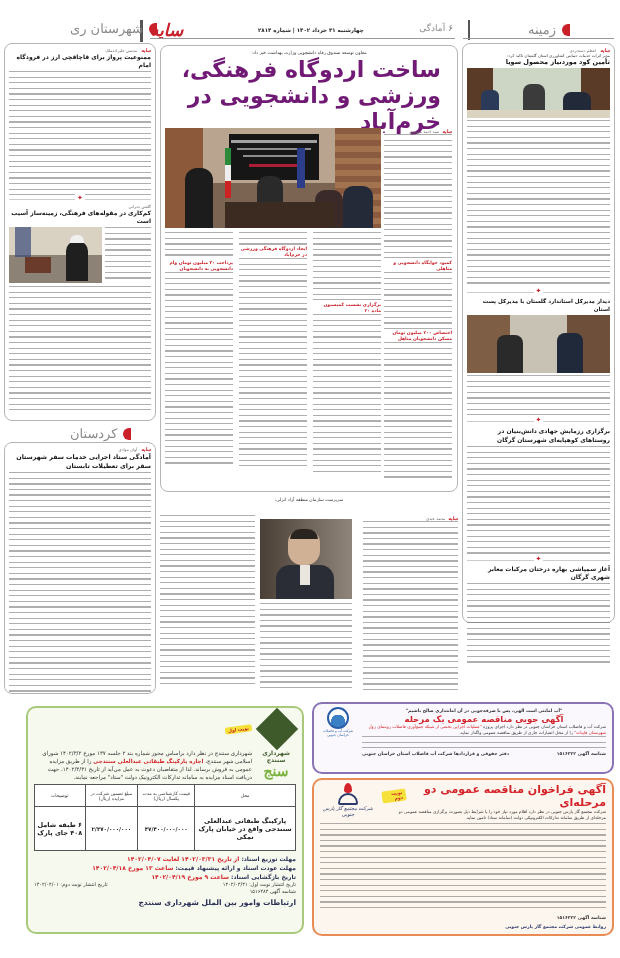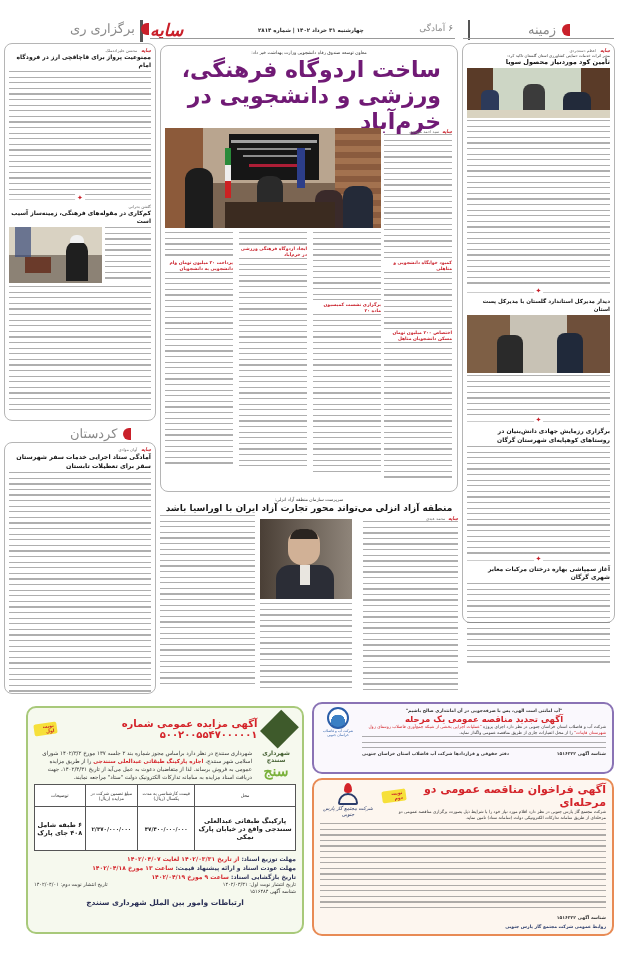--- a/index.html
+++ b/index.html
@@ -35,21 +35,21 @@
   .ad-orange { border: 2px solid #e88b55; border-radius: 10px; background: #fdf6ef; }
   .ad-title-red { color: #d4242a; font-weight: bold; }
   .badge { background: #f6e03a; color: #c9202a; font-size: 4.5px; font-weight: bold; padding: 1px 3px; border-radius: 2px; transform: rotate(-8deg); display: inline-block; }
   table.ad-table { border-collapse: collapse; width: 100%; background: #fff; }
   table.ad-table td, table.ad-table th { border: 1px solid #555; text-align: center; }
   table.ad-table th { font-size: 4.5px; font-weight: normal; color: #333; height: 22px; }
   table.ad-table td { font-size: 7px; font-weight: bold; height: 44px; color: #222; }
   .ad-line { font-size: 6px; font-weight: bold; color: #2a2f55; line-height: 9px; }
   .ad-line .red { color: #d4242a; }
   .ad-small { font-size: 5px; color: #333; line-height: 7px; }
-  .ad-foot { font-size: 7.5px; font-weight: bold; color: #2a2f55; text-align: center; }
+  .ad-foot { font-size: 7.5px; font-weight: bold; color: #2a2f55; }
 </style>
 </head>
 <body>
 
 <div class="abs" style="left:0;top:20px;width:620px;height:26px;">
 
   <div class="abs" style="right:50px;top:2px;display:flex;align-items:center;gap:6px;">
     <span class="sec-flag" style="border-radius:6px 0 0 6px;"></span>
     <span class="sec-title">زمینه</span>
   </div>
@@ -60,21 +60,21 @@
     <span style="font-size:9px;color:#777;">۶</span>
     <span class="sec-title" style="font-size:9px;">آمادگی</span>
   </div>
   <div class="abs date-line" style="left:258px;top:7px;">چهارشنبه ۳۱ خرداد ۱۴۰۲ | شماره ۲۸۱۴</div>
   <div class="abs logo" style="left:150px;top:0px;">سایه</div>
   <div class="abs vbar" style="left:140px;top:0;height:22px;width:3px;"></div>
   <div class="abs hdr-bar" style="left:150px;right:165px;top:18px;"></div>
 
   <div class="abs" style="left:70px;top:1px;display:flex;align-items:center;gap:6px;direction:rtl;">
     <span class="sec-flag" style="border-radius:6px 0 0 6px;"></span>
-    <span class="sec-title">برگزاری ری</span>
+    <span class="sec-title">شهرستان ری</span>
   </div>
 </div>
 
 <div class="abs box" style="left:462px;top:43px;width:153px;height:580px;padding:3px 4px;">
   <div style="display:flex;gap:4px;align-items:center;">
     <span class="mini-logo">سایه</span>
     <span class="byline">اعظم دستجردی</span>
   </div>
   <div class="byline" style="color:#333;">مدیر اثرات خدمات حمایتی کشاورزی استان گلستان تاکید کرد:</div>
   <div class="h-side" style="font-size:6.5px;">تأمین کود موردنیاز محصول سویا</div>
@@ -147,21 +147,20 @@
     <div style="flex:1;">
       <div class="body-text lines" style="height:70px;"></div>
       <div class="sub-red">برگزاری نشست کمیسیون ماده ۲۰</div>
       <div class="body-text lines" style="height:160px;"></div>
     </div>
   </div>
 </div>
 
 <div class="abs" style="left:160px;top:497px;width:298px;height:198px;">
   <div class="kicker" style="font-size:4.5px;">سرپرست سازمان منطقه آزاد انزلی:</div>
-  <div class="h-mid" style="font-size:9px;">منطقه آزاد انزلی می‌تواند محور تجارت آزاد ایران با اوراسیا باشد</div>
   <div class="abs" style="right:0;top:18px;width:95px;">
     <div style="display:flex;gap:3px;align-items:center;">
       <span class="mini-logo">سایه</span>
       <span class="byline">محمد عبدی</span>
     </div>
     <div class="body-text lines" style="height:170px;"><span style="opacity:0">سرپرست سازمان منطقه آزاد انزلی با بیان اینکه این منطقه می‌تواند محور اقتصادی تجارت آزاد ایران و اتحادیه اقتصادی اوراسیا باشد، گفت: دلیل ایجاد و شکل‌گیری این منطقه آزاد، ایجاد یک دروازه ورود و خروج کالا است.</span></div>
   </div>
   <div class="abs photo" style="left:100px;top:22px;width:92px;height:80px;background:linear-gradient(90deg,#4a3f36,#8f857a);">
     <div style="position:absolute;left:28px;top:10px;width:32px;height:36px;background:#d1b196;border-radius:14px;"></div>
     <div style="position:absolute;left:30px;top:10px;width:28px;height:10px;background:#2a2420;border-radius:10px 10px 0 0;"></div>
@@ -204,21 +203,20 @@
     <span class="mini-logo">سایه</span>
     <span class="byline">آوان موادی</span>
   </div>
   <div class="h-side" style="font-size:6.3px;line-height:9px;">آمادگی ستاد اجرایی خدمات سفر شهرستان سقز برای تعطیلات تابستان</div>
   <div class="body-text lines" style="height:222px;margin-top:2px;"><span style="opacity:0">مدیرکل میراث‌فرهنگی، گردشگری و صنایع‌دستی استان کردستان از آمادگی کامل ستاد اجرایی خدمات سفر شهرستان سقز برای خدمات‌دهی و پشتیبانی از گردشگران در ایام تعطیلات تابستان خبر داد.</span></div>
 </div>
 
 <div class="abs ad-green" style="left:26px;top:706px;width:278px;height:228px;padding:4px 6px;">
   <div style="display:flex;align-items:center;gap:6px;direction:rtl;">
     <span style="width:30px;height:30px;background:#3e5a2b;transform:rotate(45deg);display:inline-block;margin:2px 4px;"></span>
-    <span class="ad-title-red" style="font-size:10px;">آگهی مزایده عمومی شماره ۵۰۰۲۰۰۵۵۴۷۰۰۰۰۰۱</span>
     <span class="badge">نوبت اول</span>
   </div>
   <div style="display:flex;gap:4px;margin-top:3px;">
     <div style="width:40px;text-align:center;">
       <div style="font-size:6px;font-weight:bold;color:#3e5a2b;">شهرداری سنندج</div>
       <div style="font-size:14px;color:#7ab13b;font-weight:bold;font-family:'DejaVu Serif',serif;">سنج</div>
     </div>
     <div class="ad-small" style="flex:1;font-size:5.5px;line-height:8px;">
       <span>شهرداری سنندج در نظر دارد براساس مجوز شماره بند ۲ جلسه ۱۳۷ مورخ ۱۴۰۲/۳/۲ شورای اسلامی شهر سنندج،</span>
       <span style="color:#d4242a;font-weight:bold;">اجاره پارکینگ طبقاتی عبدالعلی سنندجی</span>
@@ -251,21 +249,21 @@
     </div>
     <div class="ad-small">شناسه آگهی ۱۵۱۶۴۸۴</div>
     <div class="ad-foot" style="margin-top:3px;">ارتباطات وامور بین الملل شهرداری سنندج</div>
   </div>
 </div>
 
 <div class="abs ad-purple" style="left:312px;top:702px;width:302px;height:72px;padding:3px 6px;">
   <div style="display:flex;gap:6px;">
     <div style="flex:1;">
       <div class="ad-small" style="font-size:4.5px;text-align:center;font-weight:bold;">"آب امانتی است الهی، پس با صرفه‌جویی در آن امانتداری صالح باشیم"</div>
-      <div class="ad-title-red" style="font-size:8.5px;text-align:center;">آگهی تجدید مناقصه عمومی یک مرحله</div>
+      <div class="ad-title-red" style="font-size:8.5px;text-align:center;">آگهی جویی مناقصه عمومی یک مرحله</div>
       <div class="ad-small" style="font-size:4.3px;line-height:6px;">
         <span>شرکت آب و فاضلاب استان خراسان جنوبی در نظر دارد اجرای پروژه</span>
         <span style="color:#d4242a;">"عملیات اجرایی بخشی از شبکه جمع‌آوری فاضلاب روستای زول شهرستان قاینات"</span>
         <span>را از محل اعتبارات جاری از طریق مناقصه عمومی واگذار نماید.</span>
       </div>
       <div class="body-text lines" style="height:12px;"></div>
       <div style="display:flex;justify-content:space-between;margin-top:2px;">
         <span class="ad-small" style="font-size:4.5px;font-weight:bold;">شناسه آگهی ۱۵۱۶۳۲۲</span>
         <span class="ad-small" style="font-size:4.5px;font-weight:bold;">دفتر حقوقی و قراردادها شرکت آب فاضلاب استان خراسان جنوبی</span>
       </div>

